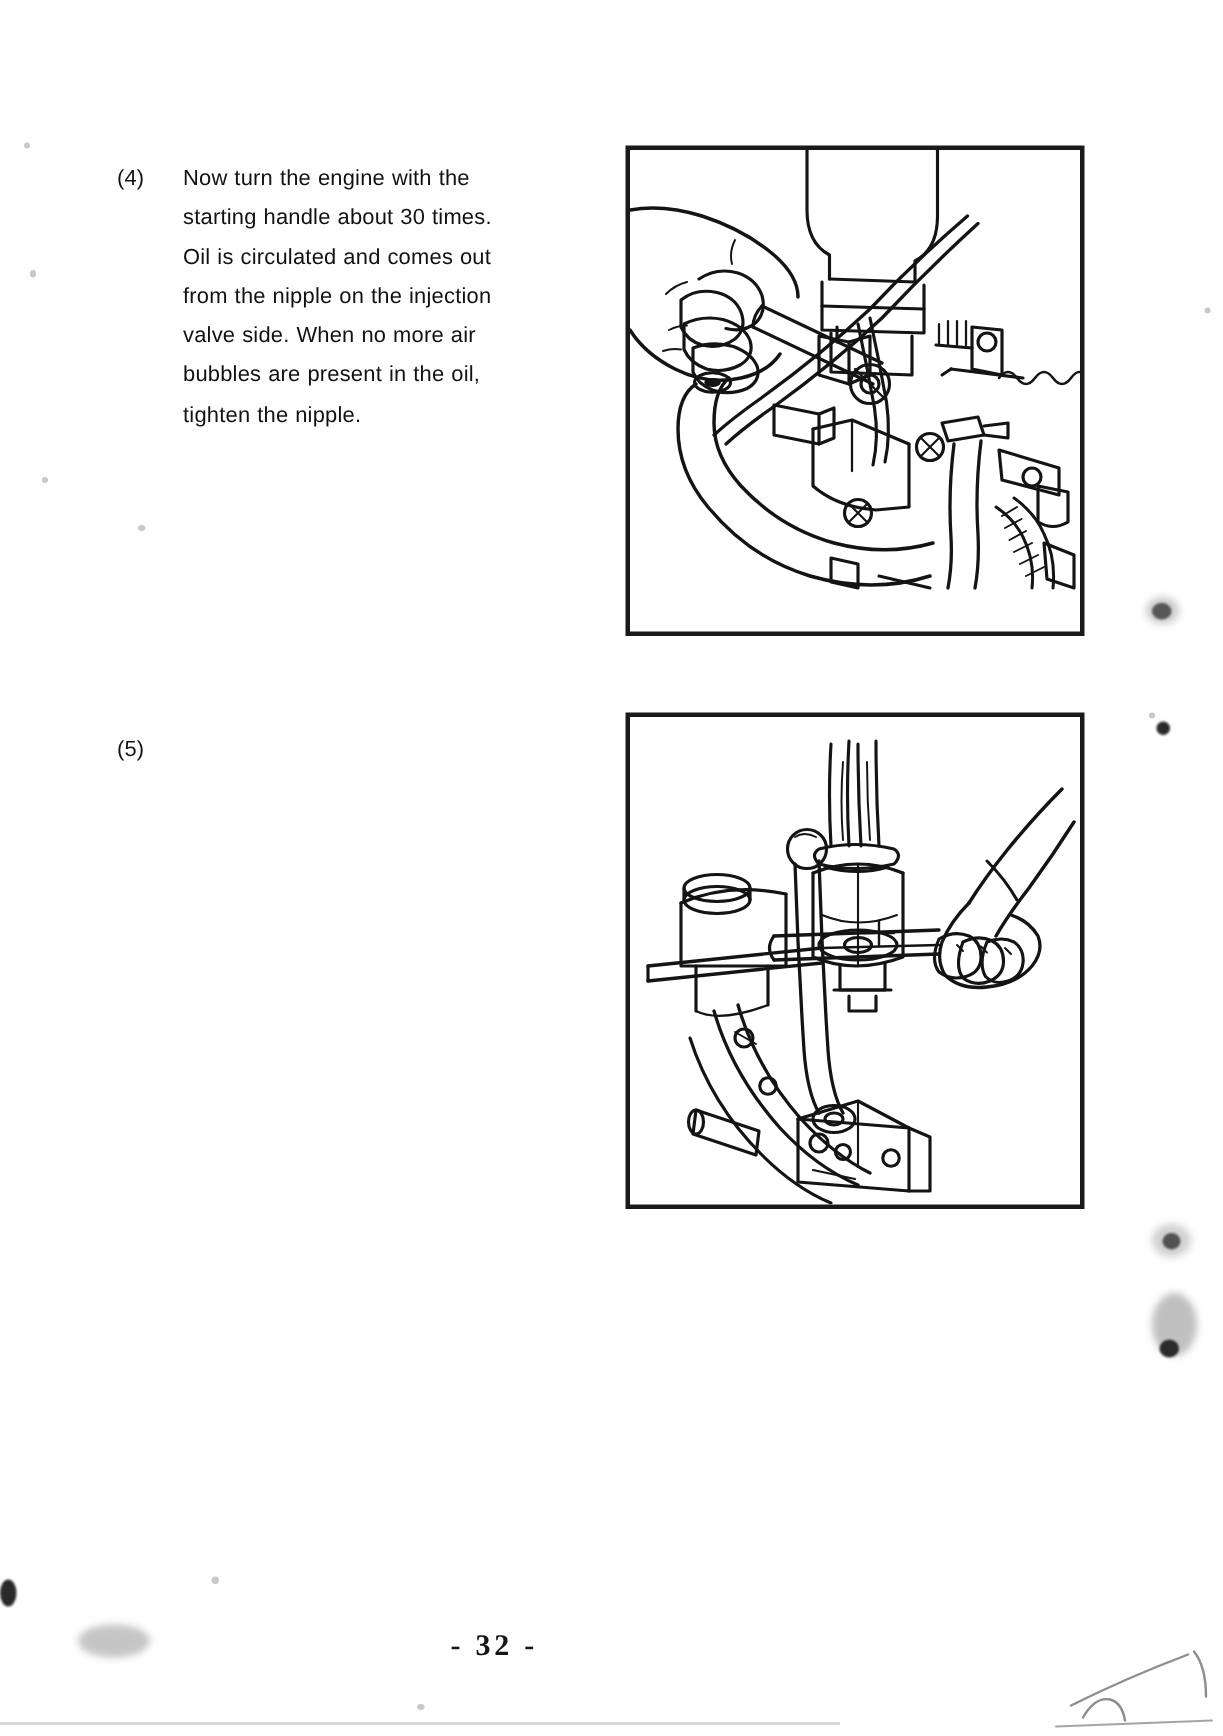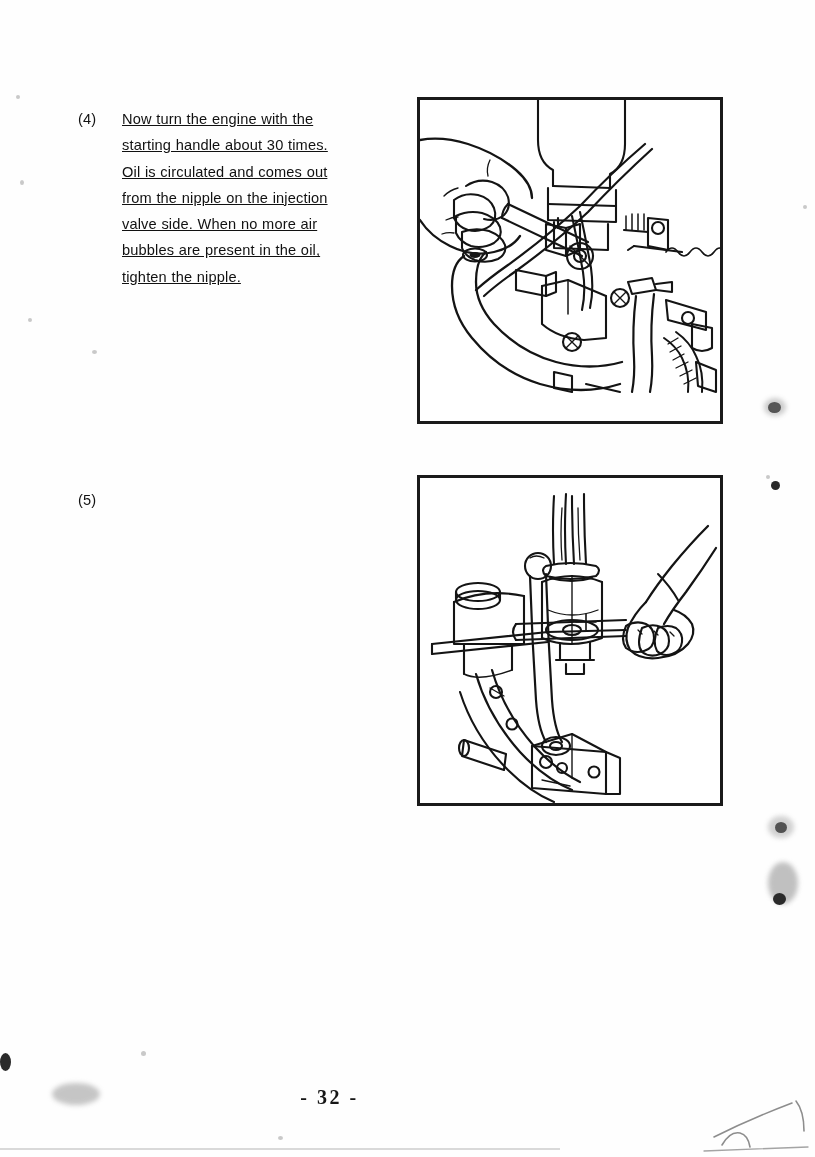--- a/index.html
+++ b/index.html
@@ -34,21 +34,20 @@
     letter-spacing: 0.1px;
   }
   .step-body {
     flex: 1 1 auto;
     font-size: 14.6px;
     line-height: 26.3px;
     color: #111111;
     letter-spacing: 0.15px;
     white-space: pre-line;
     word-spacing: 0.4px;
-    text-decoration: underline;
   }
 
   #step-4 { left: 78px;  top: 106px; width: 320px; }
   #step-5 { left: 78px;  top: 487px; width: 320px; }
 
   
   .figure {
     position: absolute;
     border: 3px solid #1a1a1a;
     background: #ffffff;

